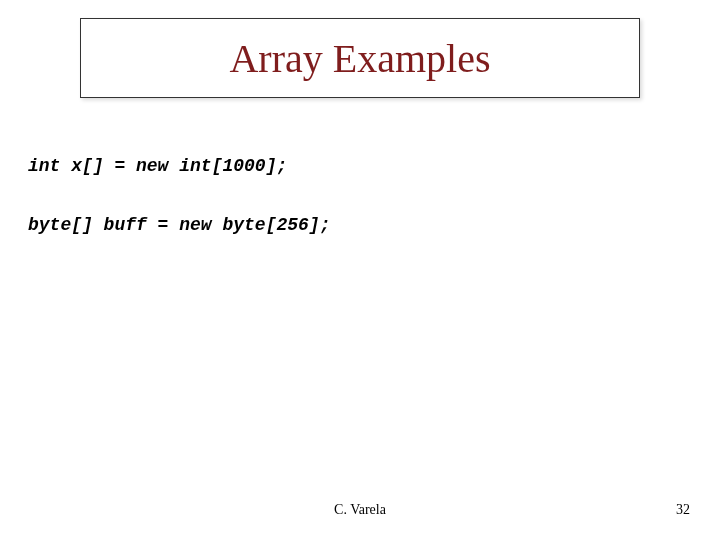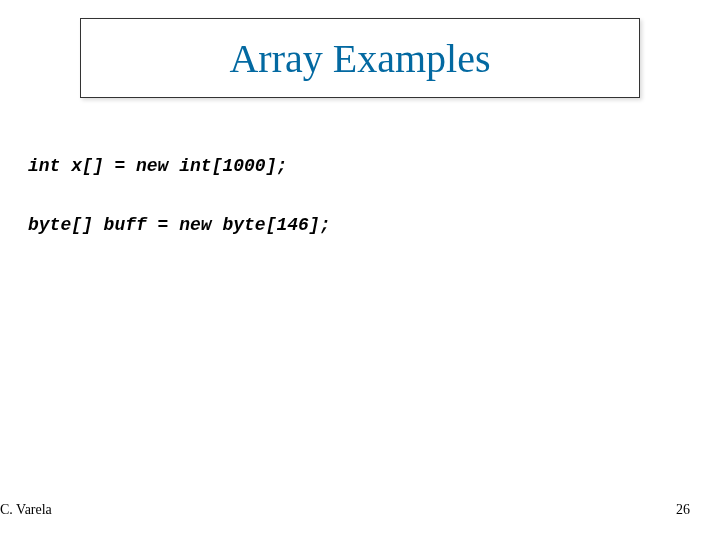--- a/index.html
+++ b/index.html
@@ -17,21 +17,21 @@
       width: 560px;
       height: 80px;
       border: 1px solid #333;
       display: flex;
       align-items: center;
       justify-content: center;
       box-shadow: 2px 2px 4px rgba(0,0,0,0.15);
     }
     .title-text {
       font-size: 40px;
-      color: #0369a1;
+      color: #7f1d1d;
       font-family: "Times New Roman", Times, serif;
     }
     .code-area {
       position: absolute;
       top: 155px;
       left: 28px;
       font-family: "Courier New", Courier, monospace;
       font-weight: bold;
       font-size: 18px;
       color: #000;
@@ -39,20 +39,21 @@
       font-style: italic;
     }
     .code-line {
       margin-bottom: 36px;
     }
     .footer-author {
       position: absolute;
       bottom: 22px;
       left: 0;
       width: 100%;
+      text-align: center;
       font-family: "Times New Roman", Times, serif;
       font-size: 14px;
       color: #000;
     }
     .footer-page {
       position: absolute;
       bottom: 22px;
       right: 30px;
       font-family: "Times New Roman", Times, serif;
       font-size: 14px;
@@ -61,17 +62,17 @@
   </style>
 </head>
 <body>
 
 <div class="title-box">
   <span class="title-text">Array Examples</span>
 </div>
 
 <div class="code-area">
   <div class="code-line">int x[] = new int[1000];</div>
-  <div class="code-line">byte[] buff = new byte[146];</div>
+  <div class="code-line">byte[] buff = new byte[256];</div>
 </div>
 
 <div class="footer-author">C. Varela</div>
-<div class="footer-page">26</div>
+<div class="footer-page">32</div>
 
 </body></html>

